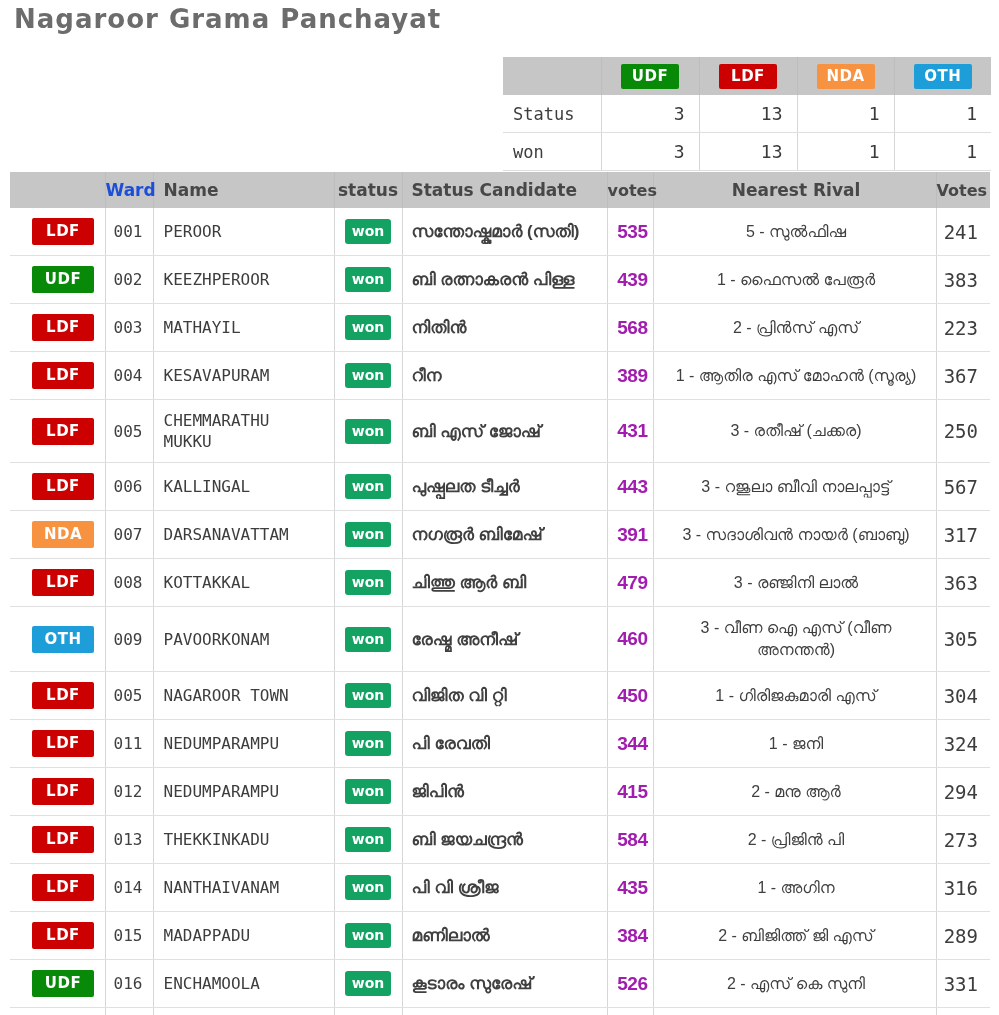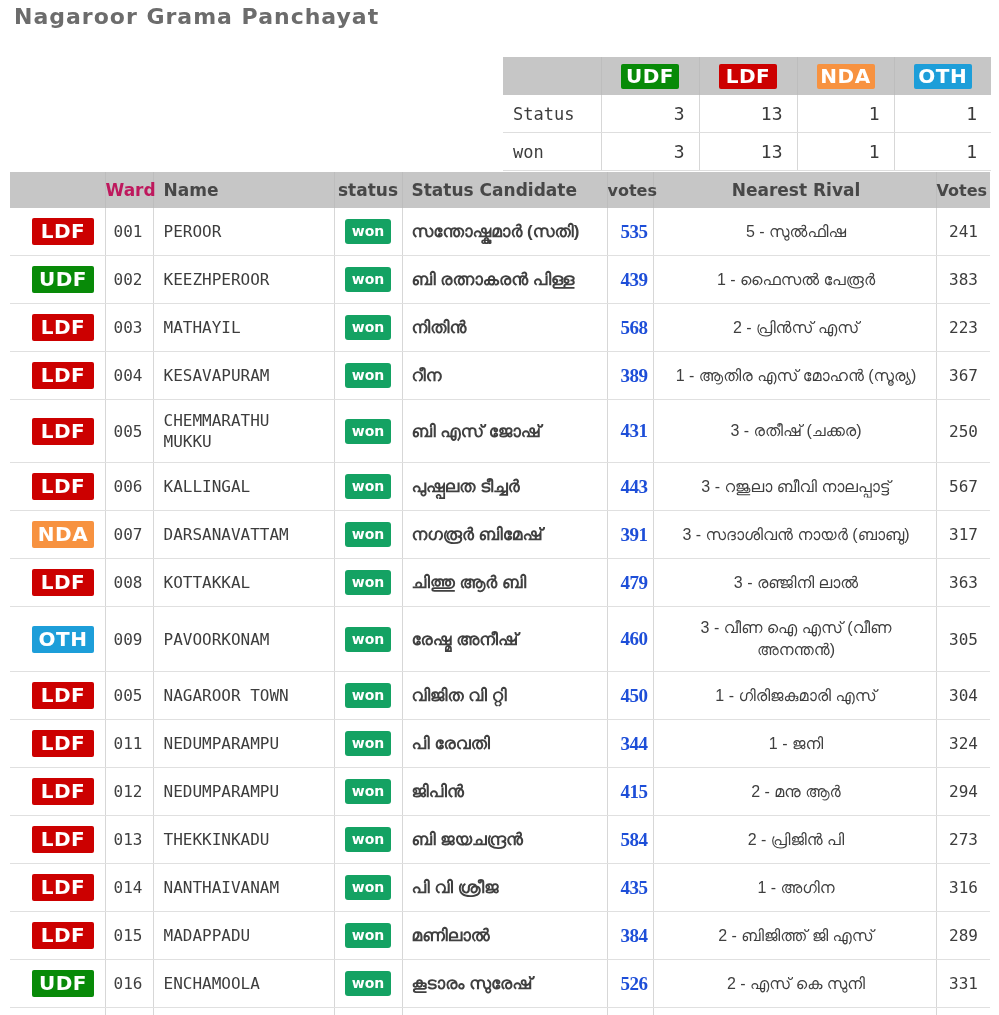--- a/index.html
+++ b/index.html
@@ -13,21 +13,21 @@
     width: 999px;
     height: 1015px;
     overflow: hidden;
     background: #ffffff;
   }
   h1.title {
     margin: 0;
     position: absolute;
     left: 14px;
     top: 4px;
-    font-size: 22px;
+    font-size: 26px;
     font-weight: 700;
     letter-spacing: 1px;
     color: #6c6c6c;
     font-family: "DejaVu Sans", sans-serif;
   }
 
   table { border-collapse: collapse; table-layout: fixed; }
 
   
   .summary {
@@ -66,21 +66,21 @@
 
   
   .badge {
     display: inline-block;
     width: 58px;
     height: 25px;
     line-height: 25px;
     border-radius: 2px;
     color: #ffffff;
     font-weight: 700;
-    font-size: 20px;
+    font-size: 15px;
     letter-spacing: 0.5px;
     text-align: center;
     font-family: "DejaVu Sans", sans-serif;
   }
   .results .party-cell .badge {
     width: 62px;
     height: 27px;
     line-height: 27px;
     margin-left: 22px;
   }
@@ -128,29 +128,29 @@
   .col-ward   { text-align: right; padding-right: 10px !important;
                 font-family: "DejaVu Sans Mono", monospace; font-size: 16px; color: #404040; }
   .col-name   { text-align: left; padding-left: 10px !important; padding-right: 10px !important;
                 font-family: "DejaVu Sans Mono", monospace; font-size: 16px; color: #3d3d3d;
                 line-height: 21px; word-break: break-word; }
   .col-status { text-align: center; }
   .col-cand   { text-align: left; padding-left: 9px !important; padding-right: 8px !important;
                 font-family: "Liberation Sans", sans-serif; font-size: 17px; font-weight: 600;
                 color: #404040; line-height: 23px; }
   .col-votes  { text-align: right; padding-right: 5px !important;
-                font-family: Liberation Serif, serif; font-size: 19px; font-weight: 700;
-                color: #1d4ed8; letter-spacing: -0.5px; }
+                font-family: Liberation Sans, sans-serif; font-size: 19px; font-weight: 700;
+                color: #a21caf; letter-spacing: -0.5px; }
   .col-rival  { text-align: center; padding-left: 11px !important; padding-right: 8px !important;
                 font-family: "Liberation Sans", sans-serif; font-size: 16px; color: #3f3f3f;
                 line-height: 22px; }
   .col-rvotes { text-align: right; padding-right: 12px !important;
-                font-family: "DejaVu Sans Mono", monospace; font-size: 16px; color: #3d3d3d; }
-
-  .results thead .col-ward   { font-family: "DejaVu Sans", sans-serif; font-size: 17px; color: #be185d; }
+                font-family: "DejaVu Sans Mono", monospace; font-size: 19px; color: #3d3d3d; }
+
+  .results thead .col-ward   { font-family: "DejaVu Sans", sans-serif; font-size: 17px; color: #1d4ed8; }
   .results thead .col-name,
   .results thead .col-cand,
   .results thead .col-rival  { font-weight: 700; color: #474747; font-size: 17px; font-family: "DejaVu Sans", sans-serif; }
   .results thead .col-votes  { font-size: 16px; letter-spacing: 0; color: #474747; }
   .results thead .col-rvotes { font-family: "DejaVu Sans", sans-serif; font-weight: 700; font-size: 16px; color: #474747; }
 </style>
 </head>
 <body>
 
 <div class="page">

